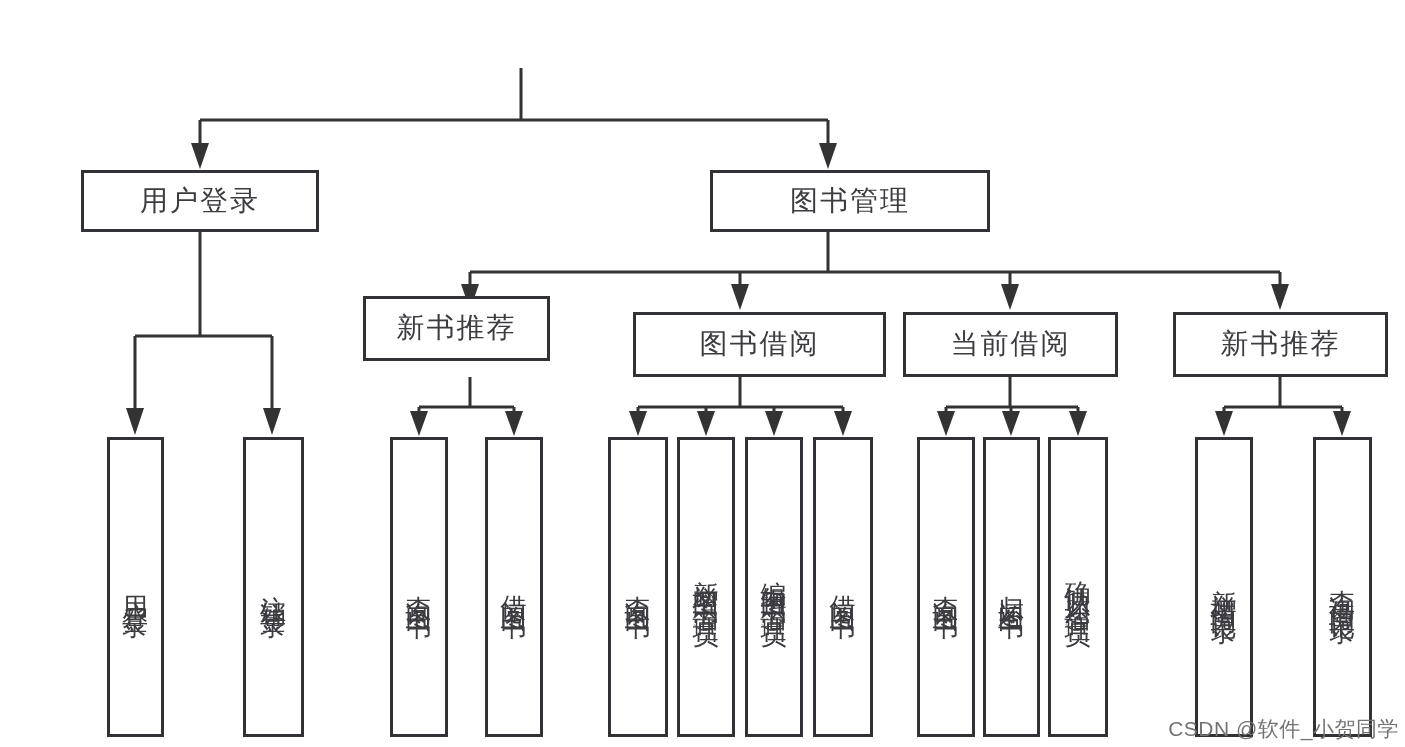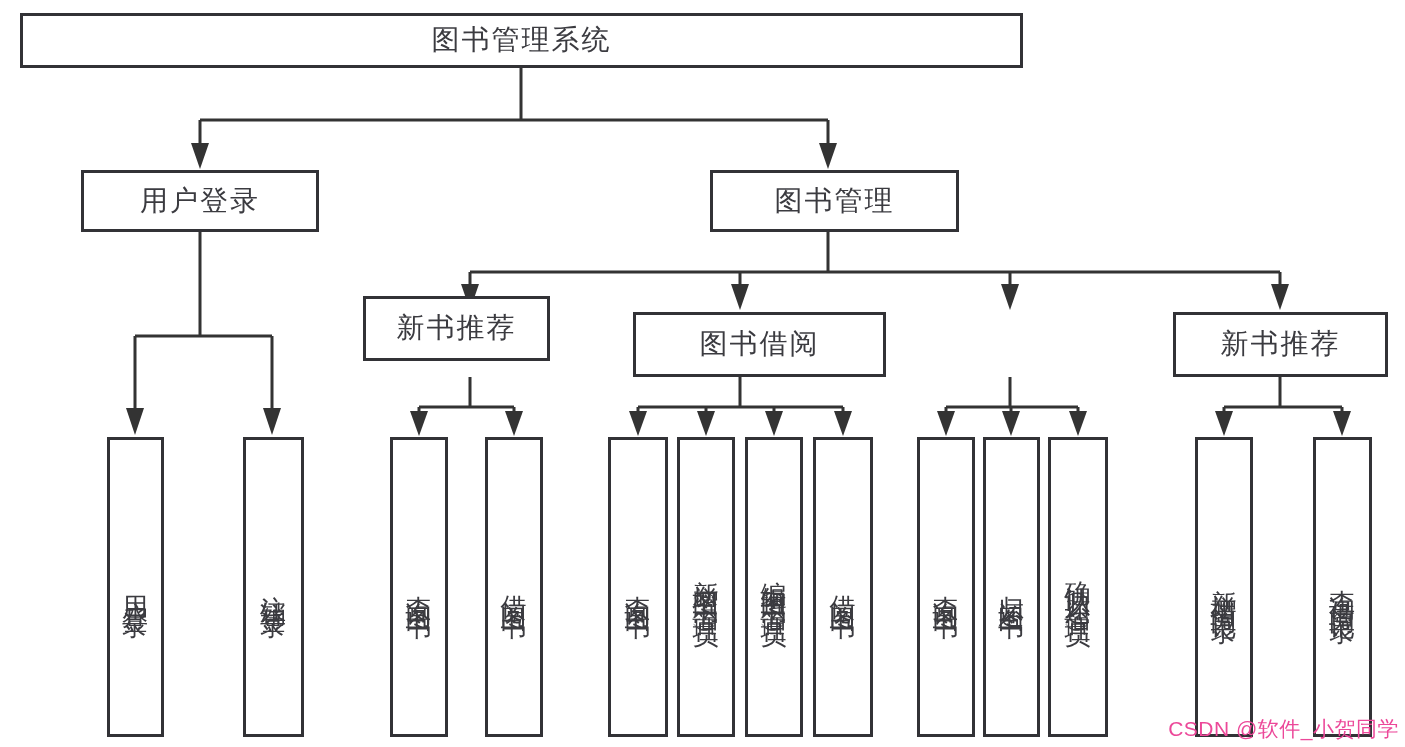--- a/index.html
+++ b/index.html
@@ -15,21 +15,21 @@
   }
   .node .lbl{
     color:#3b3b40;font-size:28px;letter-spacing:2px;white-space:nowrap;line-height:1.1;
   }
   .leaf .lbl{
     writing-mode:vertical-rl;font-size:26px;letter-spacing:6px;
     white-space:normal;line-height:1;
   }
   .watermark{
     position:absolute;right:6px;bottom:4px;z-index:3;
-    color:#ec4899;font-size:21px;letter-spacing:0.5px;
+    color:#737373;font-size:21px;letter-spacing:0.5px;
   }
 </style>
 </head>
 <body>
 
 <div class="stage">
 
   <svg class="connectors" width="1405" height="747" viewBox="0 0 1405 747">
     <g stroke="#333333" stroke-width="3" fill="none">
       <path d="M521,68 V120 M200,120 H828 M200,120 V144 M828,120 V144"></path>
@@ -56,36 +56,36 @@
       <polygon points="765,411 783,411 774,436"></polygon>
       <polygon points="834,411 852,411 843,436"></polygon>
       <polygon points="937,411 955,411 946,436"></polygon>
       <polygon points="1002,411 1020,411 1011,436"></polygon>
       <polygon points="1069,411 1087,411 1078,436"></polygon>
       <polygon points="1215,411 1233,411 1224,436"></polygon>
       <polygon points="1333,411 1351,411 1342,436"></polygon>
     </g>
   </svg>
 
-  <div class="node" style="left:20px;top:13px;width:1003px;height:55px">
-    <span class="lbl">图书管理系统</span>
-  </div>
 
   <div class="node" style="left:81px;top:170px;width:238px;height:62px">
     <span class="lbl">用户登录</span>
   </div>
-  <div class="node" style="left:710px;top:170px;width:249px;height:62px">
+  <div class="node" style="left:710px;top:170px;width:280px;height:62px">
     <span class="lbl">图书管理</span>
   </div>
 
   <div class="node" style="left:363px;top:296px;width:187px;height:65px">
     <span class="lbl">新书推荐</span>
   </div>
   <div class="node" style="left:633px;top:312px;width:253px;height:65px">
     <span class="lbl">图书借阅</span>
+  </div>
+  <div class="node" style="left:903px;top:312px;width:215px;height:65px">
+    <span class="lbl">当前借阅</span>
   </div>
   <div class="node" style="left:1173px;top:312px;width:215px;height:65px">
     <span class="lbl">新书推荐</span>
   </div>
 
   <div class="node leaf" style="left:107px;top:437px;width:57px;height:300px">
     <span class="lbl">用户登录</span>
   </div>
   <div class="node leaf" style="left:243px;top:437px;width:61px;height:300px">
     <span class="lbl">注销登录</span>

